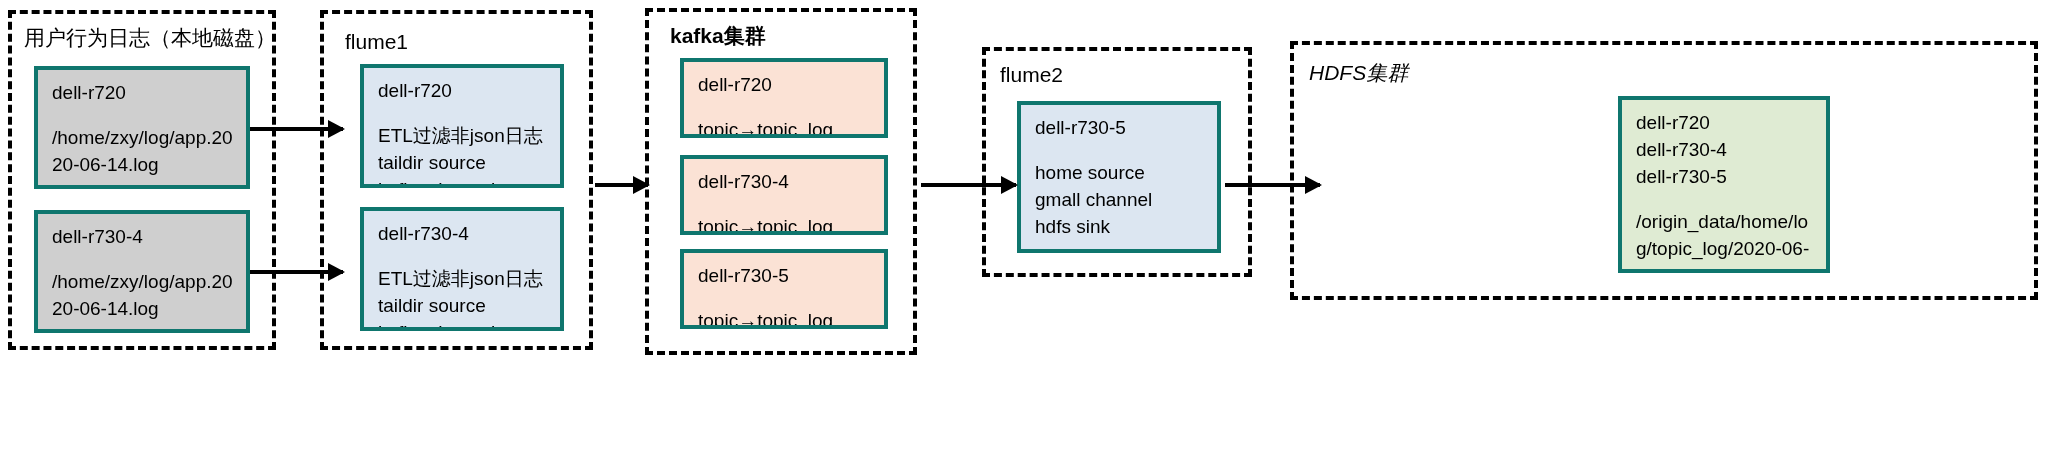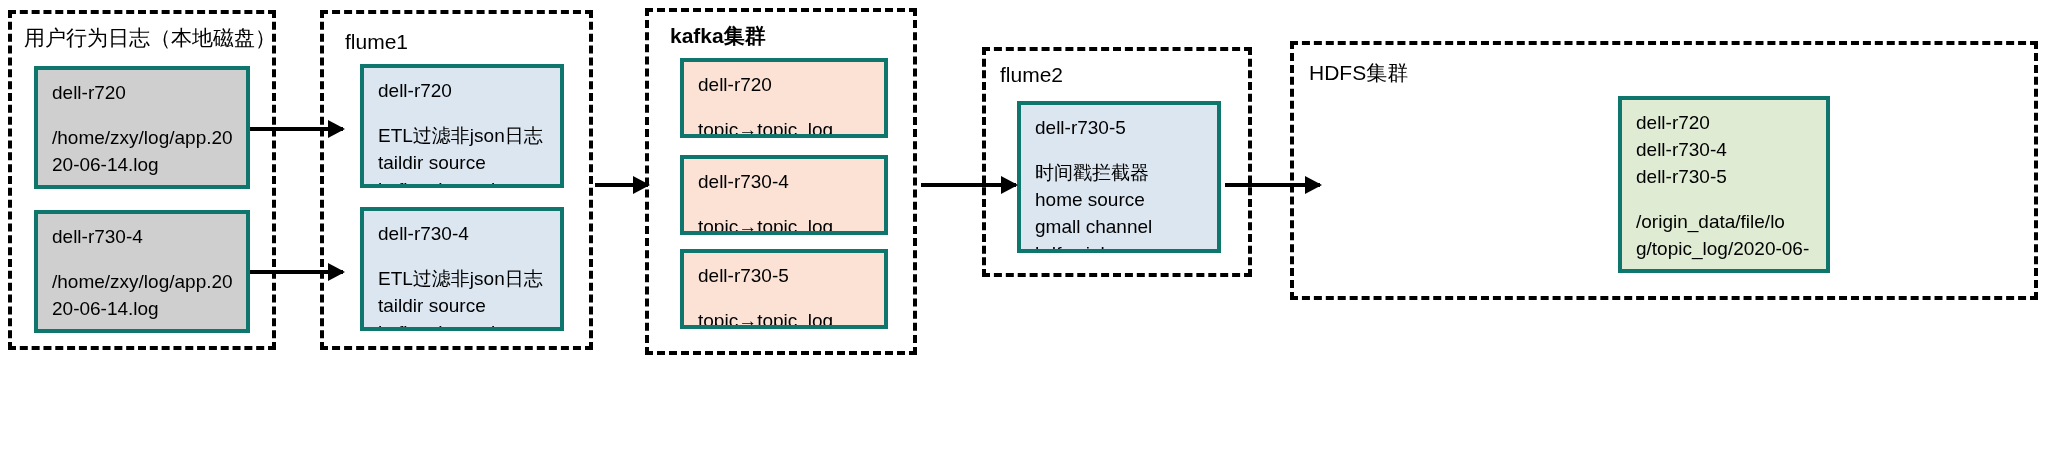--- a/index.html
+++ b/index.html
@@ -131,35 +131,34 @@
     <div class="gap"></div>
     <div class="line">topic→topic_log</div>
   </div>
 
   <div class="group" style="left:982px; top:47px; width:270px; height:230px;"></div>
   <div class="group-title" style="left:1000px; top:63px;">flume2</div>
 
   <div class="node node-blue" style="left:1017px; top:101px; width:204px; height:152px;">
     <div class="line">dell-r730-5</div>
     <div class="gap"></div>
-    <div class="line">时间戳拦截器</div>
     <div class="line">home source</div>
     <div class="line">gmall channel</div>
     <div class="line">hdfs sink</div>
   </div>
 
   <div class="group" style="left:1290px; top:41px; width:748px; height:259px;"></div>
-  <div class="group-title" style="left:1309px; top:59px;">HDFS集群</div>
+  <div class="group-title" style="left:1309px; top:59px;font-style:italic;">HDFS集群</div>
 
   <div class="node node-green" style="left:1618px; top:96px; width:212px; height:177px;">
     <div class="line">dell-r720</div>
     <div class="line">dell-r730-4</div>
     <div class="line">dell-r730-5</div>
     <div class="gap"></div>
-    <div class="line">/origin_data/file/lo</div>
+    <div class="line">/origin_data/home/lo</div>
     <div class="line">g/topic_log/2020-06-</div>
     <div class="line">14</div>
   </div>
 
   <div class="arrow" style="left:250px; top:127px; width:93px;"></div>
 
   <div class="arrow" style="left:250px; top:270px; width:93px;"></div>
 
   <div class="arrow" style="left:595px; top:183px; width:53px;"></div>
 

